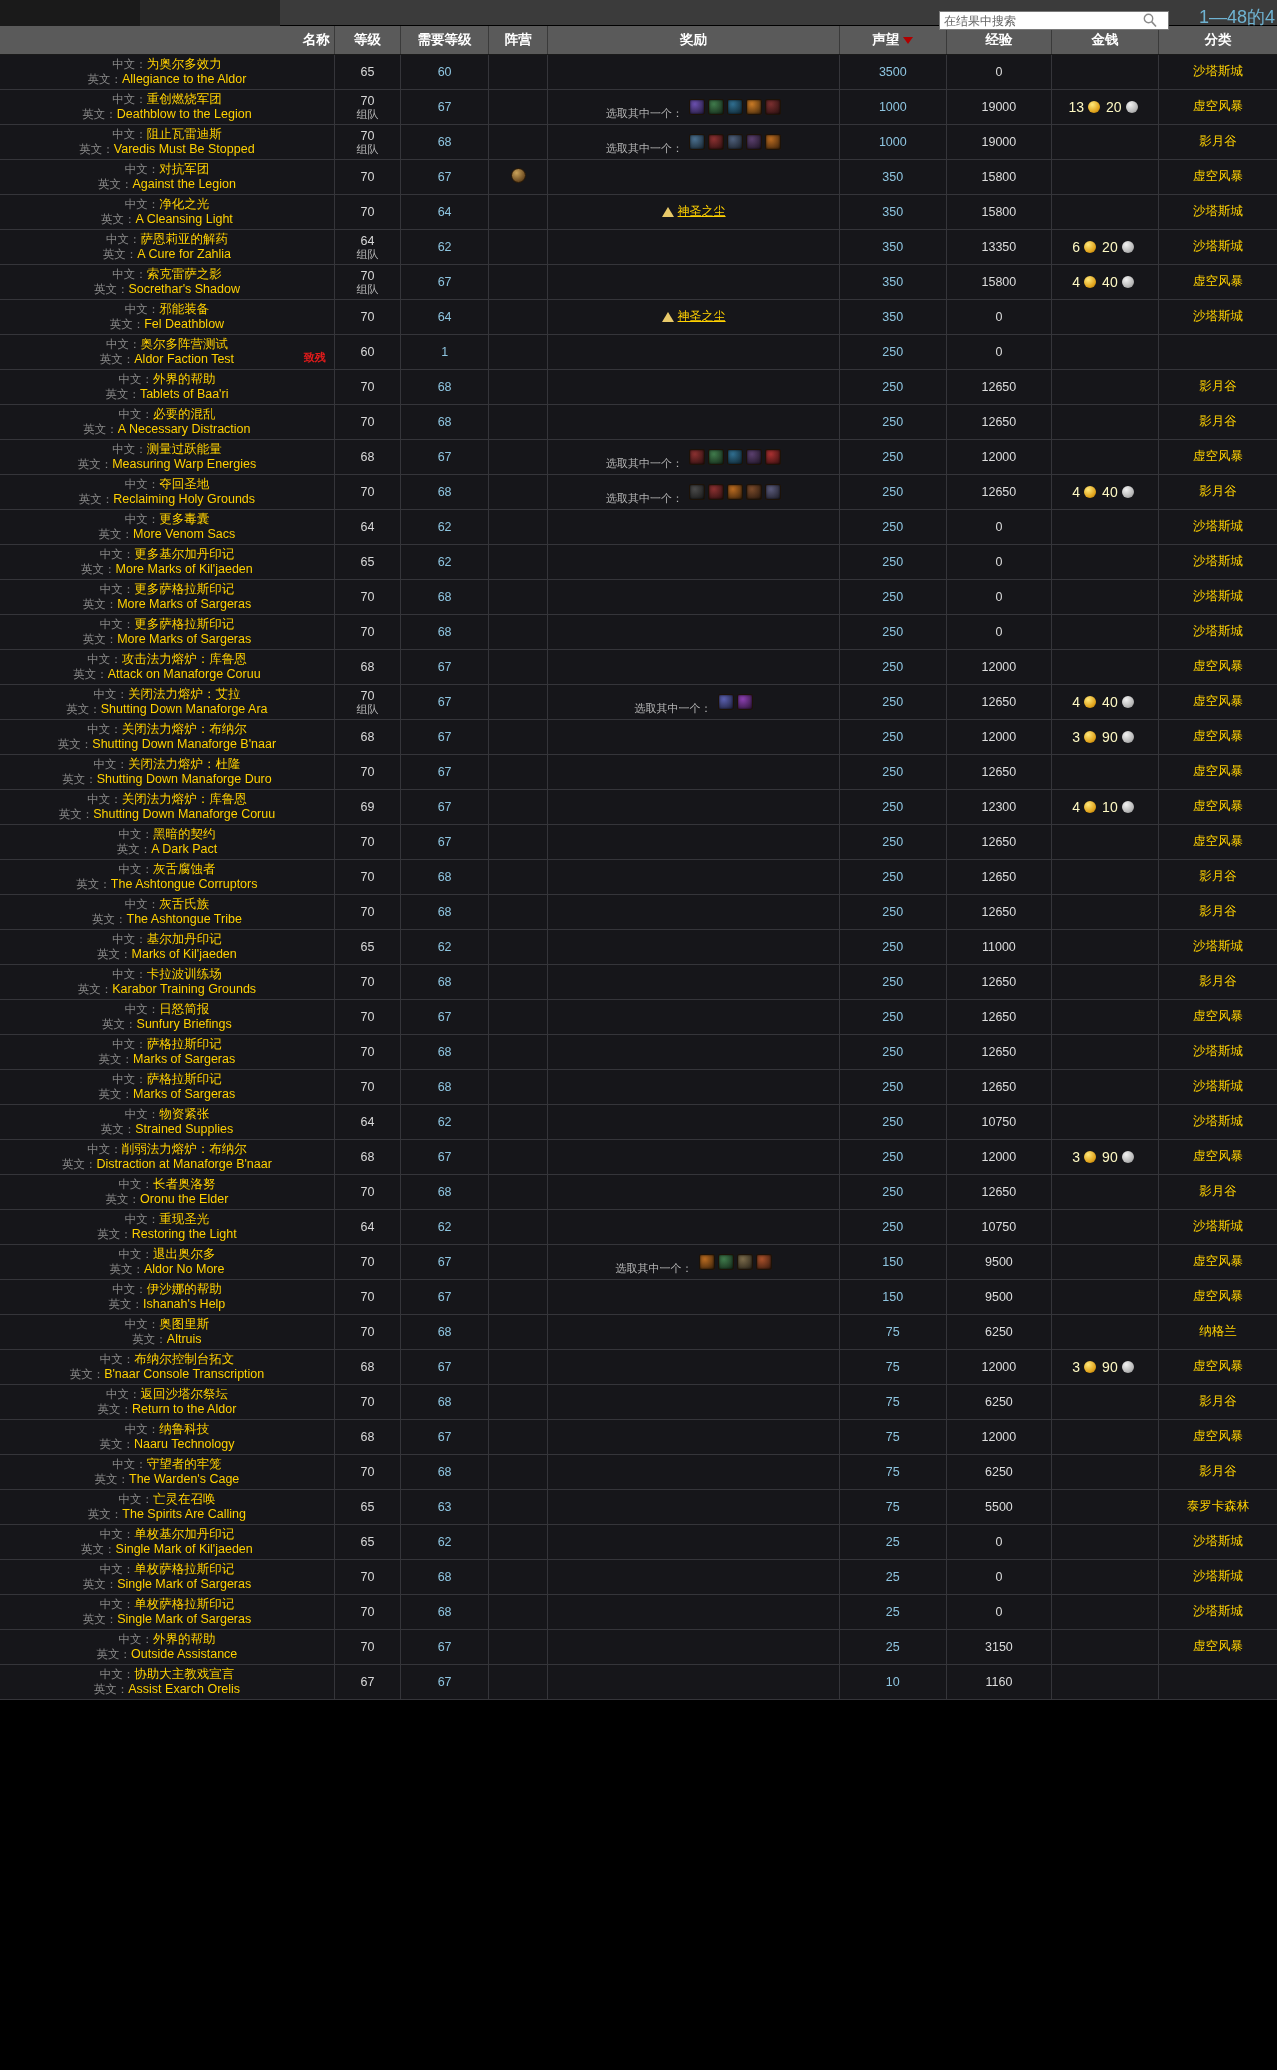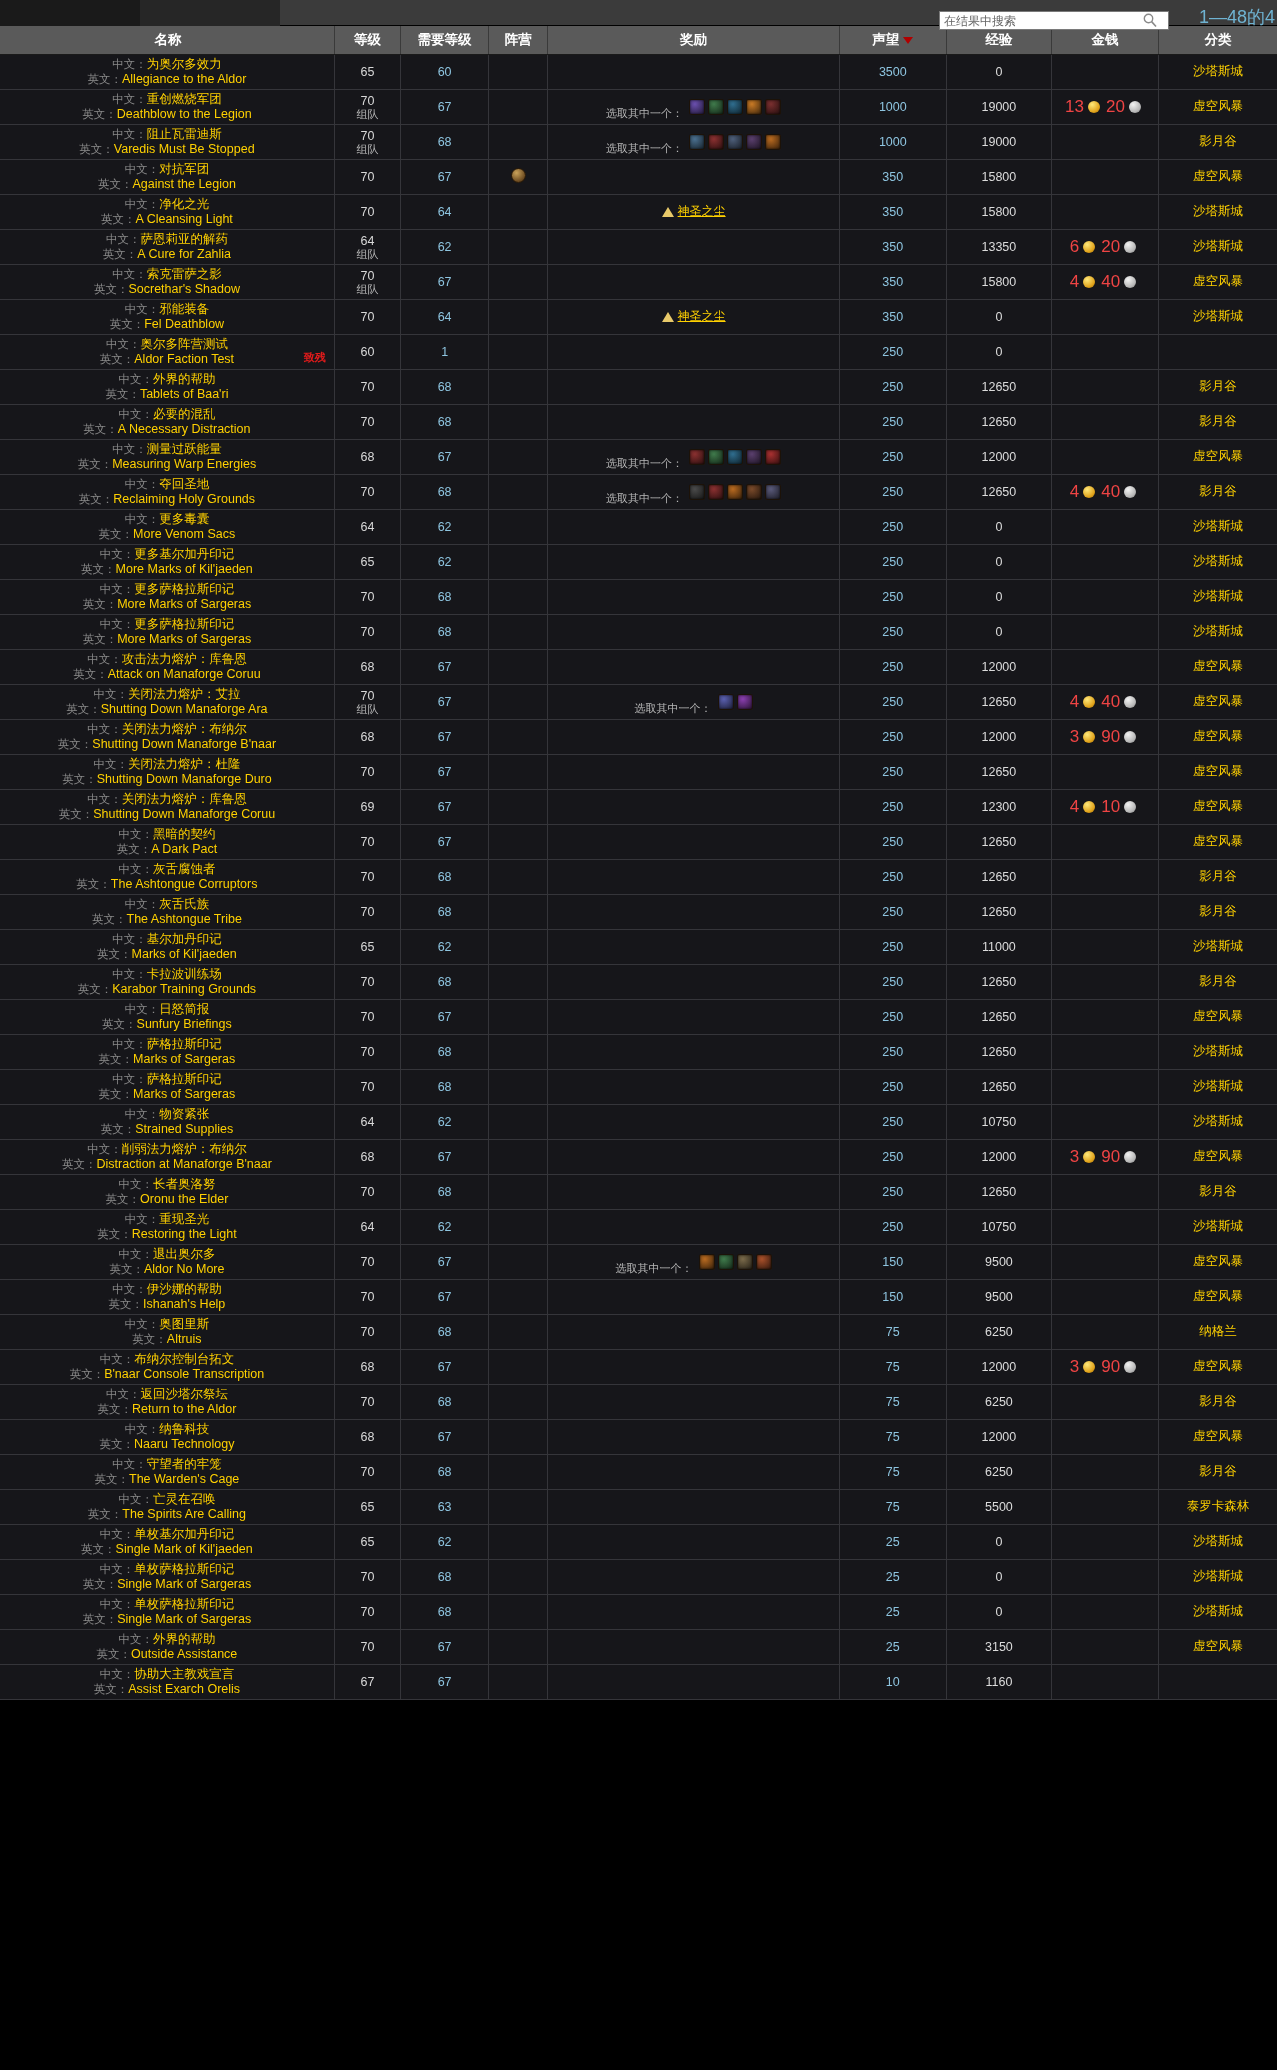--- a/index.html
+++ b/index.html
@@ -76,21 +76,21 @@
     color: #ffffff;
     font-size: 13.5px;
     font-weight: bold;
     height: 28px;
     border-right: 1px solid #3a3a3a;
     border-bottom: 1px solid #1a1a1a;
     text-align: center;
     padding: 0 4px;
     white-space: nowrap;
   }
-  table.qtable thead th.th-name { text-align: center; padding-left: 6px; }
+  table.qtable thead th.th-name { text-align: right; padding-left: 6px; }
   table.qtable thead th:last-child { border-right: 0; }
   .sort-caret {
     display: inline-block;
     width: 0; height: 0;
     margin-left: 4px;
     border-left: 5px solid transparent;
     border-right: 5px solid transparent;
     border-top: 7px solid #b00000;
     vertical-align: middle;
   }
@@ -151,21 +151,21 @@
   .faction-icon {
     width: 15px; height: 15px;
     border-radius: 50%;
     background: radial-gradient(circle at 35% 30%, #c9a25a, #6b4a20 70%, #2e1f0b);
     border: 1px solid #241607;
     display: inline-block;
   }
 
   
   .money { display: inline-flex; align-items: center; gap: 2px; justify-content: center; }
-  .money .v { color: #ef4444; font-size: 17px; text-align: center; }
+  .money .v { color: #fef9c3; font-size: 14px; text-align: center; }
   .coin {
     width: 12px; height: 12px; border-radius: 50%;
     display: inline-block; margin: 0 4px 0 2px;
   }
   .coin.gold { background: radial-gradient(circle at 35% 30%, #ffe87a, #e0a21a 65%, #8a5e05); }
   .coin.silver { background: radial-gradient(circle at 35% 30%, #f2f2f2, #b6b6b6 65%, #6e6e6e); }
 </style>
 </head>
 <body>
 

